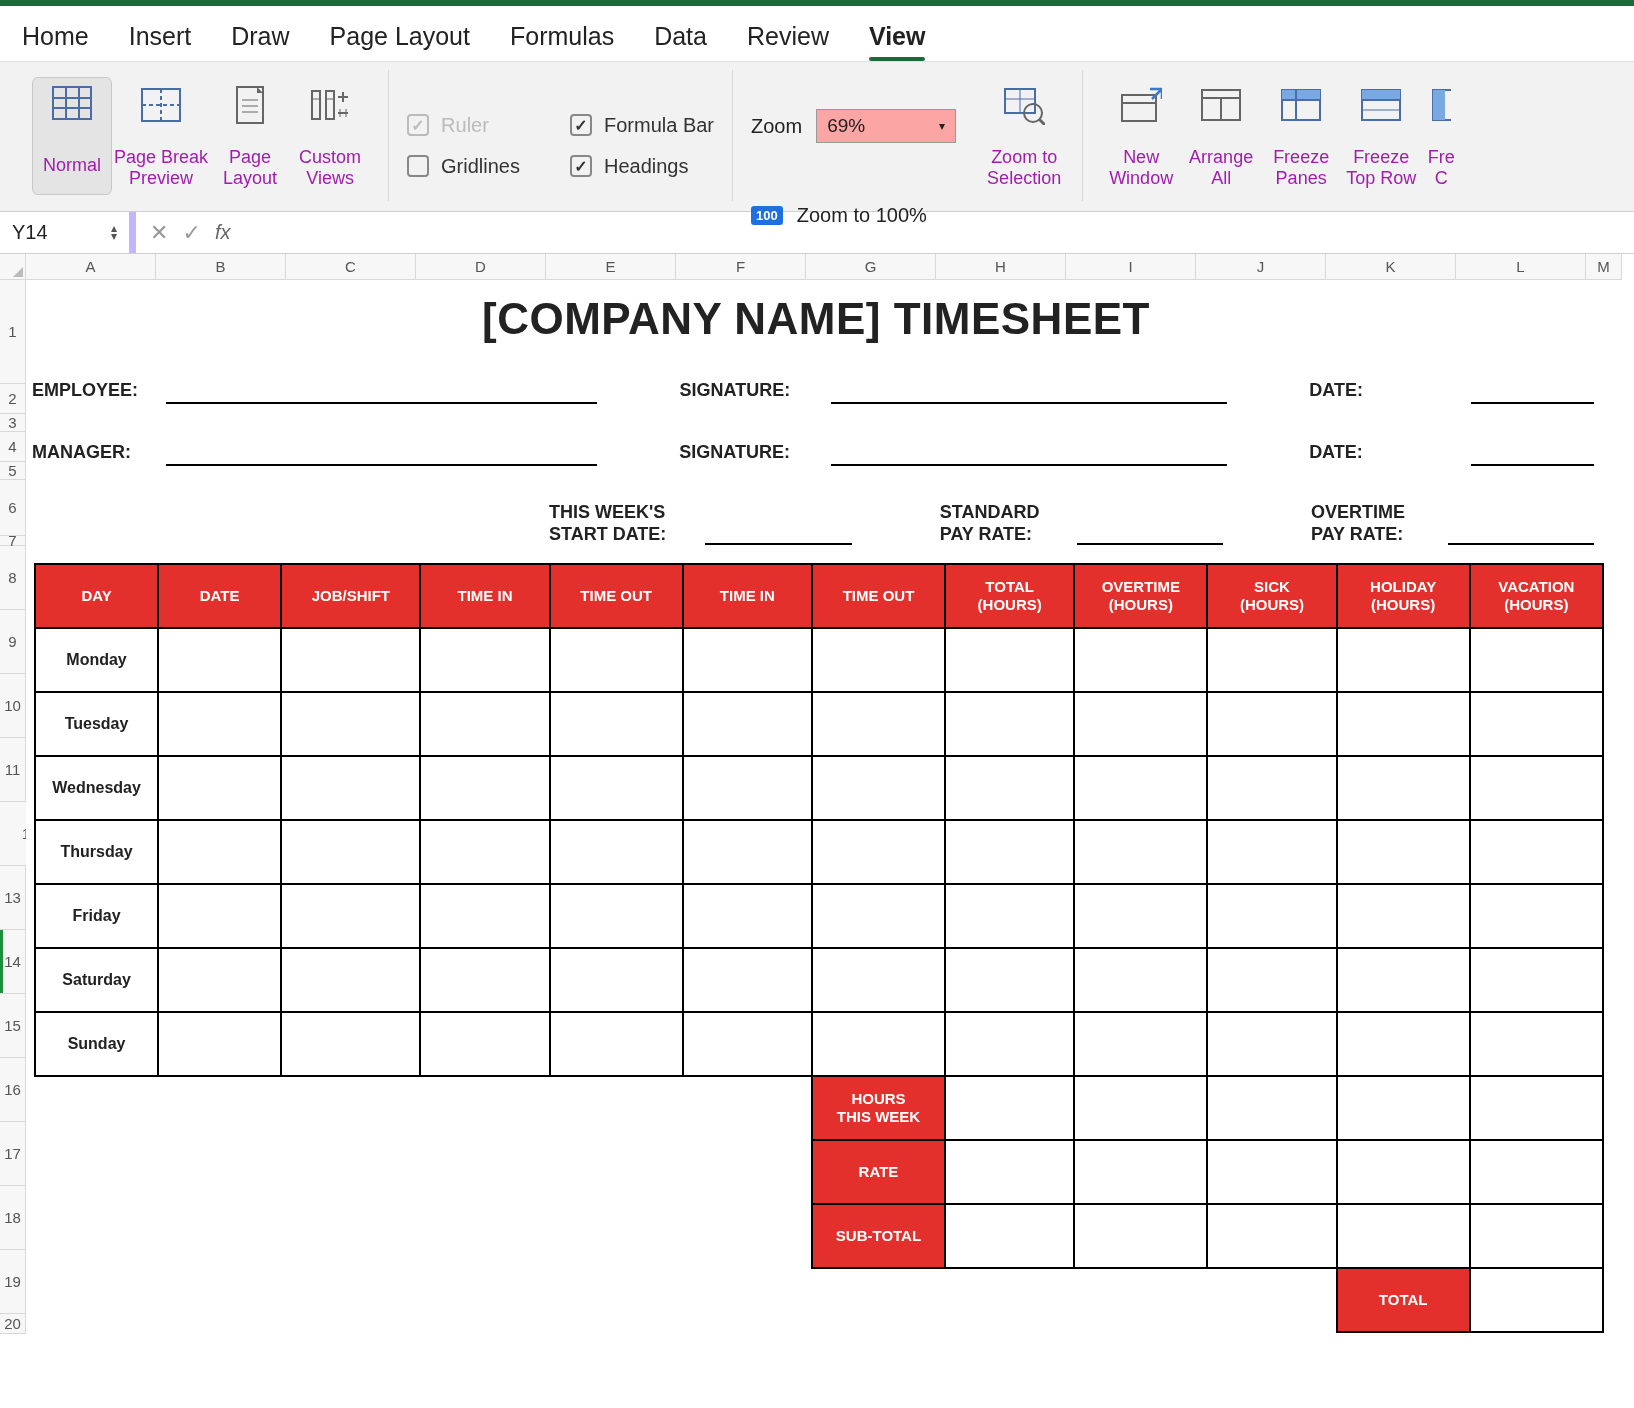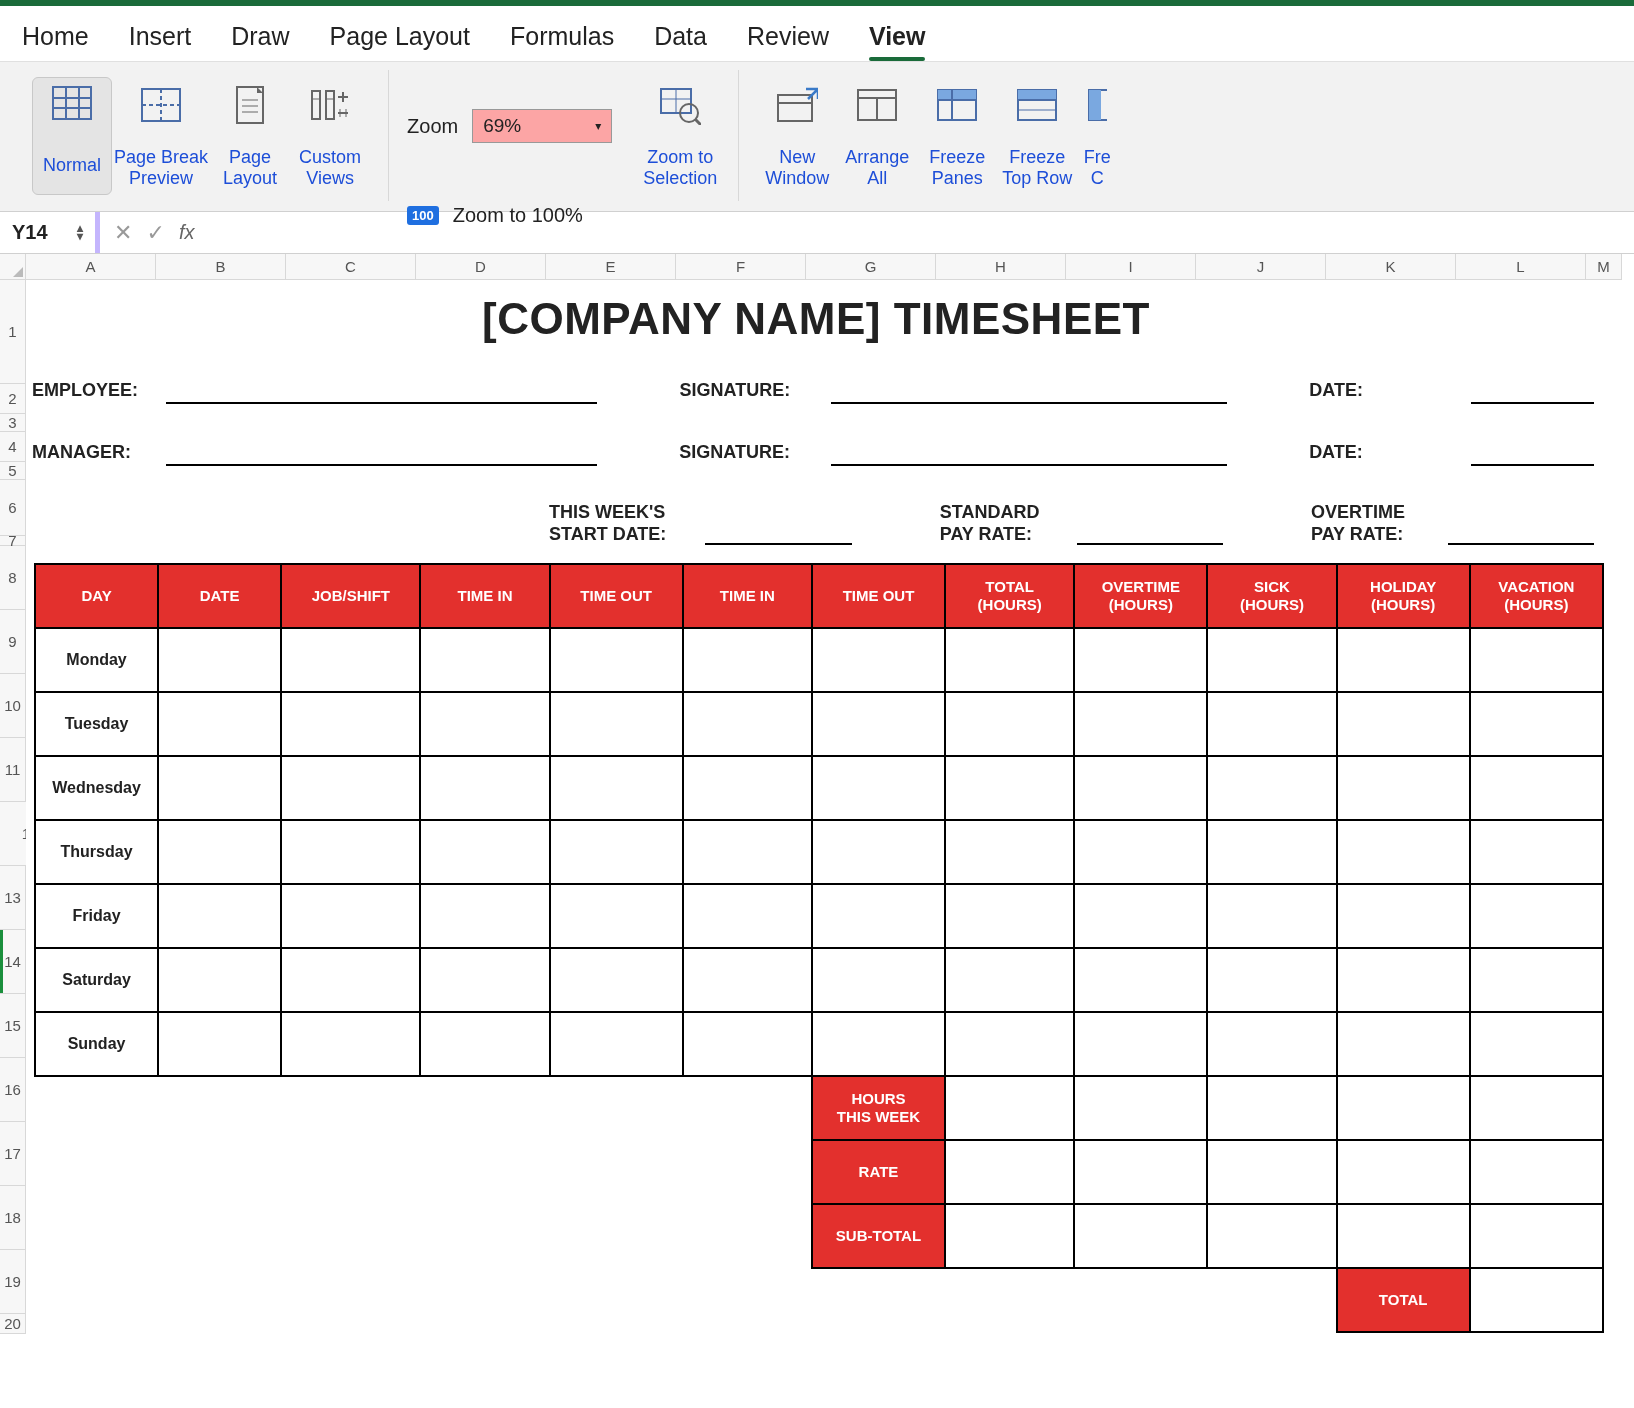--- a/index.html
+++ b/index.html
@@ -51,21 +51,21 @@
   .vbtn {
     display: flex;
     flex-direction: column;
     align-items: center;
     justify-content: flex-start;
     gap: 22px;
     min-width: 80px;
     padding: 4px 2px 0 2px;
     text-align: center;
     font-size: 18px;
-    color: #1d4ed8;
+    color: #a21caf;
     cursor: pointer;
   }
   .vbtn.sel {
     background: #e4e4e4;
     border: 1px solid #c8c8c8;
     border-radius: 6px;
     padding: 6px 6px;
   }
   .iconbox {
     width: 42px; height: 38px;
@@ -96,24 +96,23 @@
     display:inline-block; background:#1f6fe0; color:#fff;
     font-size:13px; padding:2px 5px; border-radius:3px; font-weight:700;
   }
   
   .fbar {
     display:flex; align-items:center;
     height: 42px; border-bottom:1px solid #d0d0d0;
     font-size: 20px;
   }
   .namebox {
-    width: 100px; padding: 0 12px; border-right:5px solid #c4b5fd;
+    width: 136px; padding: 0 12px; border-right:7px solid #c4b5fd;
     height:100%; display:flex; align-items:center; justify-content:space-between;
     background:#fff;
-    font-weight:bold;
   }
   .namebox .spin { display:flex; flex-direction:column; line-height:0.6; font-size:12px; color:#555;}
   .fbicons { display:flex; gap:14px; padding:0 14px; color:#999; align-items:center; }
   .fx { font-style: italic; color:#666; font-size:20px; }
   .finput { flex:1; padding:0 10px; height:100%; }
   
   .colhdrs { display:flex; height:26px; font-size:15px; color:#555; }
   .cornercell { width:26px; border-right:1px solid #d8d8d8; border-bottom:1px solid #d8d8d8; background:#f7f7f7; position:relative;}
   .cornercell::after{ content:""; position:absolute; right:2px; bottom:2px; border-style:solid; border-width:0 0 10px 10px; border-color:transparent transparent #bbb transparent;}
   .colcell {
@@ -219,20 +218,42 @@
             <path d="M28 10 L38 10 M33 5 L33 15" stroke="#666" stroke-width="2"></path>
             <path d="M28 26 L38 26" stroke="#666" stroke-width="2"></path>
             <path d="M30 22 L30 30 M36 22 L36 30" stroke="#666" stroke-width="1"></path>
           </svg>
       </span>
       <span class="lbl" style="white-space:pre;">Custom
 Views</span>
     </div>
   </div>
 
+  <div class="group" style="gap:50px;">
+    <div class="chkrow">
+      <div class="chk" style="color:#bbb;">
+        <span class="cbox checked disabled"></span>
+        <span>Ruler</span>
+      </div>
+      <div class="chk">
+        <span class="cbox"></span>
+        <span>Gridlines</span>
+      </div>
+    </div>
+    <div class="chkrow">
+      <div class="chk">
+        <span class="cbox checked"></span>
+        <span>Formula Bar</span>
+      </div>
+      <div class="chk">
+        <span class="cbox checked"></span>
+        <span>Headings</span>
+      </div>
+    </div>
+  </div>
 
   <div class="group" style="gap:28px;">
     <div class="zoomcol">
       <div class="zoomrow">
         <span>Zoom</span>
         <div class="zoomsel">
           <span>69%</span>
           <span style="font-size:12px;">▾</span>
         </div>
       </div>

